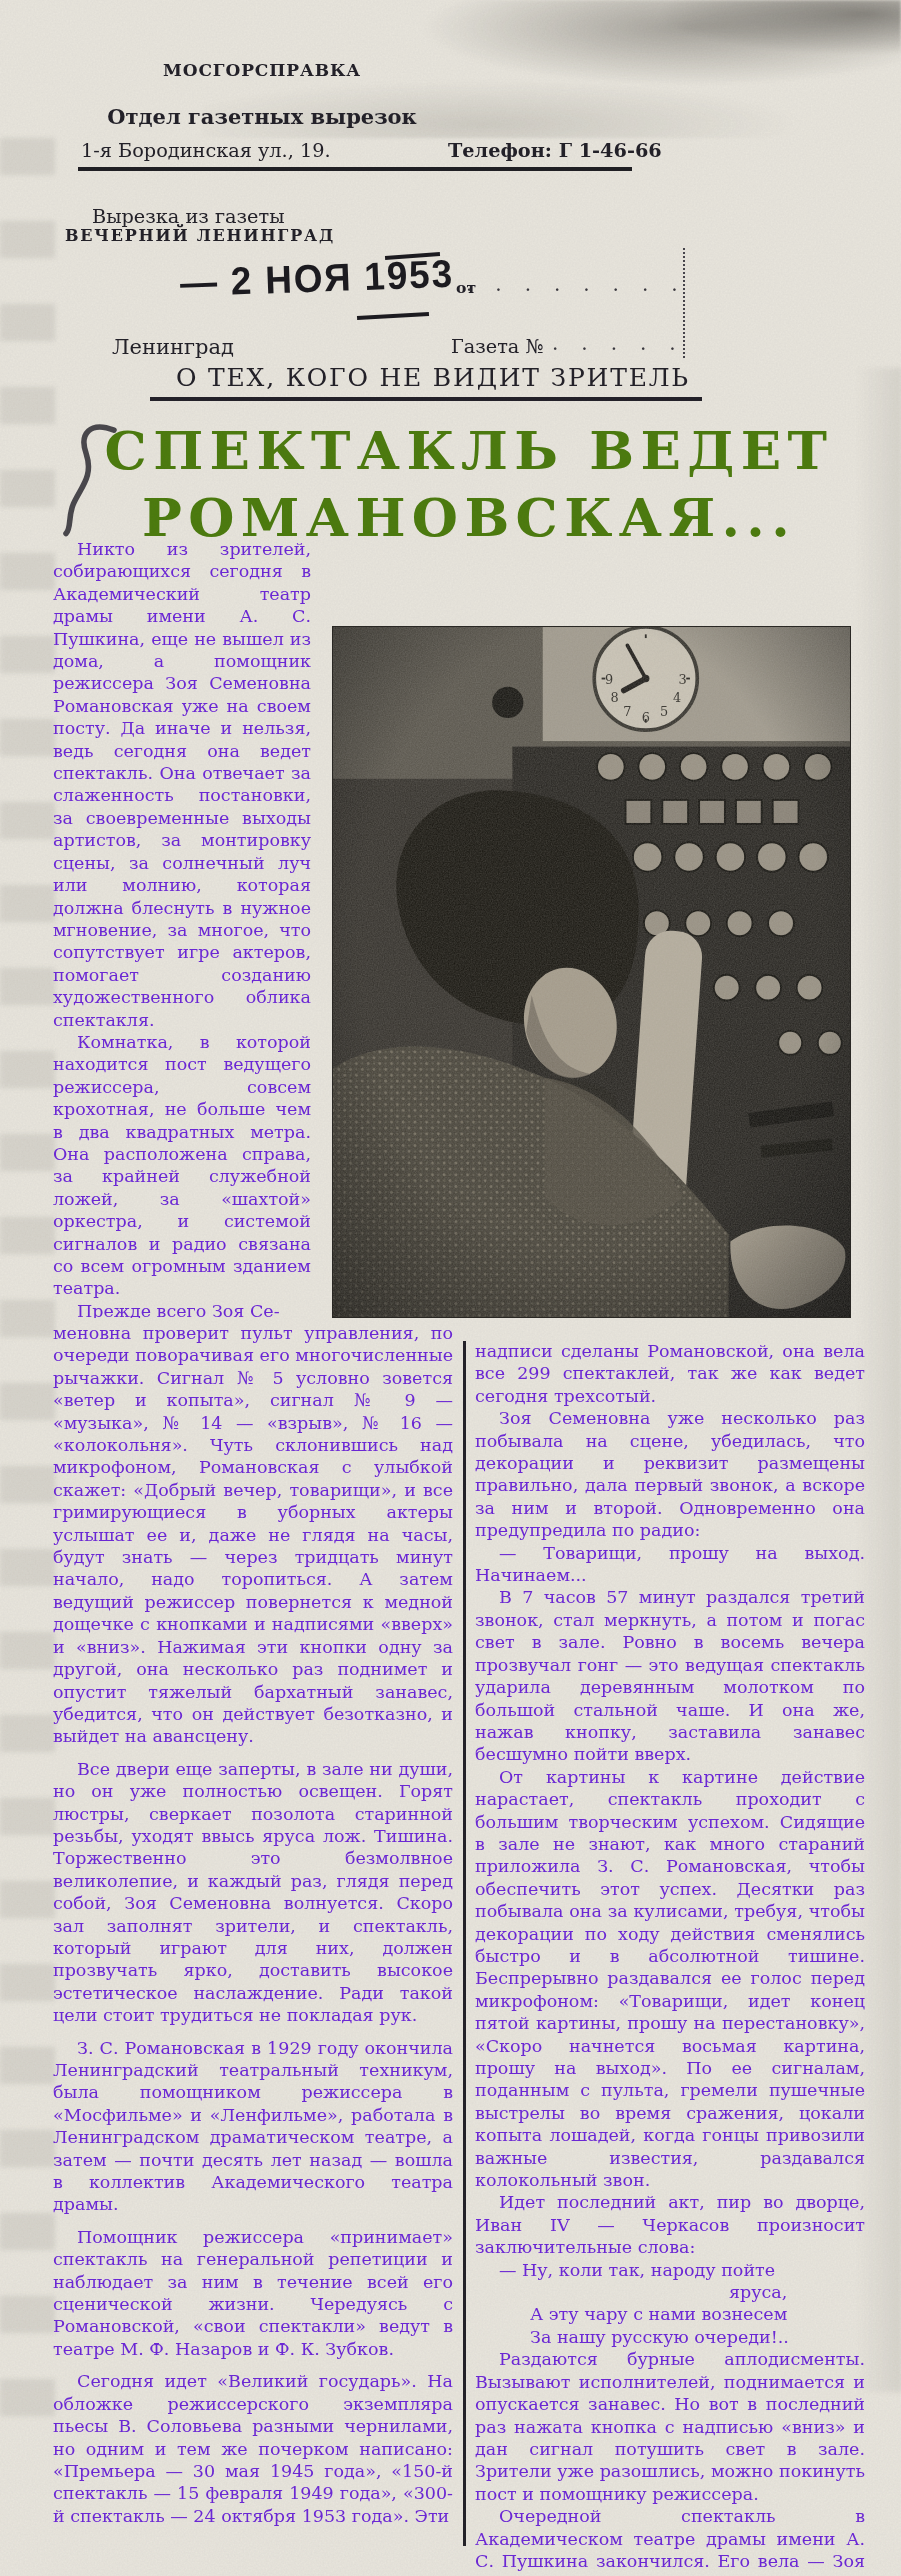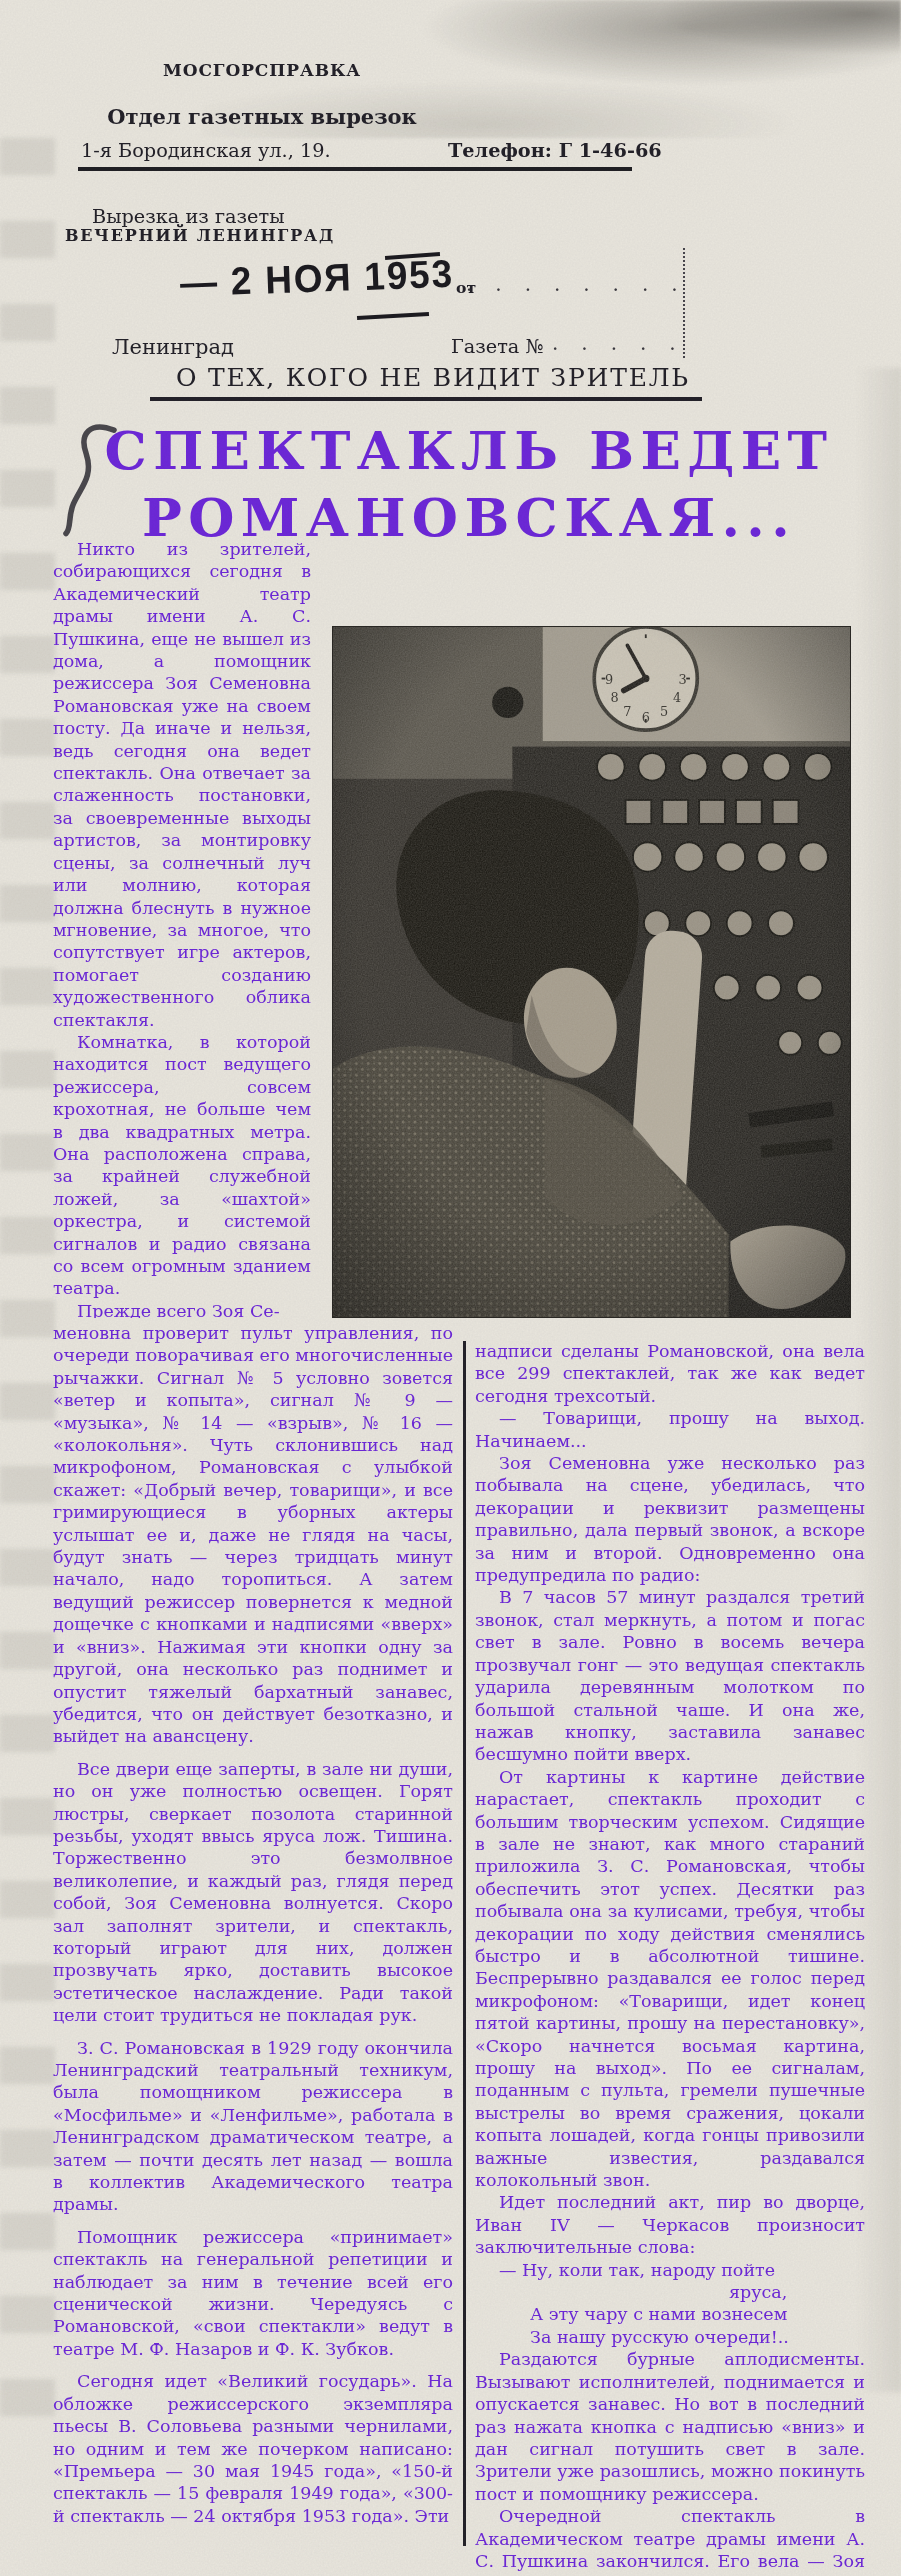--- a/index.html
+++ b/index.html
@@ -44,21 +44,21 @@
   #from-dots{left:466px;top:272px;font-size:20px;letter-spacing:8.3px;color:#3a383f;}
   #city-label{left:112px;top:335px;font-size:21px;}
   #issue-label{left:451px;top:335px;font-size:19.3px;}
   #issue-dots{left:552px;top:331px;font-size:20px;letter-spacing:8.3px;color:#3a383f;}
   #form-vline{left:683px;top:248px;height:110px;width:0;border-left:2.8px dotted #47454c;}
 
   
   #kicker{left:120px;top:363px;width:626px;text-align:center;font-size:25px;letter-spacing:1.8px;}
   #kicker-rule{left:150px;top:397px;width:552px;height:3.7px;background:#232129;}
   .title-line{left:101px;width:736px;text-align:center;font-weight:bold;
-     font-family:"DejaVu Serif",serif;color:#6d28d9;}
+     font-family:"DejaVu Serif",serif;color:#4d7c0f;}
   #title1{top:419px;font-size:53px;letter-spacing:6.4px;}
   #title2{top:486px;font-size:53px;letter-spacing:6.4px;}
   #squiggle{left:53px;top:419px;}
 
   
   .bodycol{font-size:17.5px;line-height:22.4px;text-align:justify;overflow:hidden;
      color:#6d28d9;}
   .bodycol p{margin:0;text-indent:24px;}
   .bodycol p.noindent{text-indent:0;}
   .bodycol p.gap{margin-top:10px;}
@@ -221,22 +221,22 @@
   <p class="gap">Все двери еще заперты, в зале ни души, но он уже полностью освещен. Горят люстры, сверкает позолота старинной резьбы, уходят ввысь яруса лож. Тишина. Торжественно это безмолвное великолепие, и каждый раз, глядя перед собой, Зоя Семеновна волнуется. Скоро зал заполнят зрители, и спектакль, который играют для них, должен прозвучать ярко, доставить высокое эстетическое наслаждение. Ради такой цели стоит трудиться не покладая рук.</p>
   <p class="gap">З. С. Романовская в 1929 году окончила Ленинградский театральный техникум, была помощником режиссера в «Мосфильме» и «Ленфильме», работала в Ленинградском драматическом театре, а затем — почти десять лет назад — вошла в коллектив Академического театра драмы.</p>
   <p class="gap">Помощник режиссера «принимает» спектакль на генеральной репетиции и наблюдает за ним в течение всей его сценической жизни. Чередуясь с Романовской, «свои спектакли» ведут в театре М. Ф. Назаров и Ф. К. Зубков.</p>
   <p class="gap">Сегодня идет «Великий государь». На обложке режиссерского экземпляра пьесы В. Соловьева разными чернилами, но одним и тем же почерком написано: «Премьера — 30 мая 1945 года», «150-й спектакль — 15 февраля 1949 года», «300-й спектакль — 24 октября 1953 года». Эти</p>
 </div>
 
 <div class="abs" id="col-rule"></div>
 
 <div class="abs bodycol" id="col-right">
   <p class="noindent">надписи сделаны Романовской, она вела все 299 спектаклей, так же как ведет сегодня трехсотый.</p>
+  <p>Зоя Семеновна уже несколько раз побывала на сцене, убедилась, что декорации и реквизит размещены правильно, дала первый звонок, а вскоре за ним и второй. Одновременно она предупредила по радио:</p>
   <p>— Товарищи, прошу на выход. Начинаем...</p>
-  <p>Зоя Семеновна уже несколько раз побывала на сцене, убедилась, что декорации и реквизит размещены правильно, дала первый звонок, а вскоре за ним и второй. Одновременно она предупредила по радио:</p>
   <p>В 7 часов 57 минут раздался третий звонок, стал меркнуть, а потом и погас свет в зале. Ровно в восемь вечера прозвучал гонг — это ведущая спектакль ударила деревянным молотком по большой стальной чаше. И она же, нажав кнопку, заставила занавес бесшумно пойти вверх.</p>
   <p>От картины к картине действие нарастает, спектакль проходит с большим творческим успехом. Сидящие в зале не знают, как много стараний приложила З. С. Романовская, чтобы обеспечить этот успех. Десятки раз побывала она за кулисами, требуя, чтобы декорации по ходу действия сменялись быстро и в абсолютной тишине. Беспрерывно раздавался ее голос перед микрофоном: «Товарищи, идет конец пятой картины, прошу на перестановку», «Скоро начнется восьмая картина, прошу на выход». По ее сигналам, поданным с пульта, гремели пушечные выстрелы во время сражения, цокали копыта лошадей, когда гонцы привозили важные известия, раздавался колокольный звон.</p>
   <p>Идет последний акт, пир во дворце, Иван IV — Черкасов произносит заключительные слова:</p>
   <p class="verse-line verse-i1">— Ну, коли так, народу пойте</p>
   <p class="verse-line verse-slava">яруса,</p>
   <p class="verse-line verse-ind">А эту чару с нами вознесем</p>
   <p class="verse-line verse-ind">За нашу русскую очереди!..</p>
   <p>Раздаются бурные аплодисменты. Вызывают исполнителей, поднимается и опускается занавес. Но вот в последний раз нажата кнопка с надписью «вниз» и дан сигнал потушить свет в зале. Зрители уже разошлись, можно покинуть пост и помощнику режиссера.</p>
   <p>Очередной спектакль в Академическом театре драмы имени А. С. Пушкина закончился. Его вела — Зоя Семеновна Романовская.</p>
 </div>

